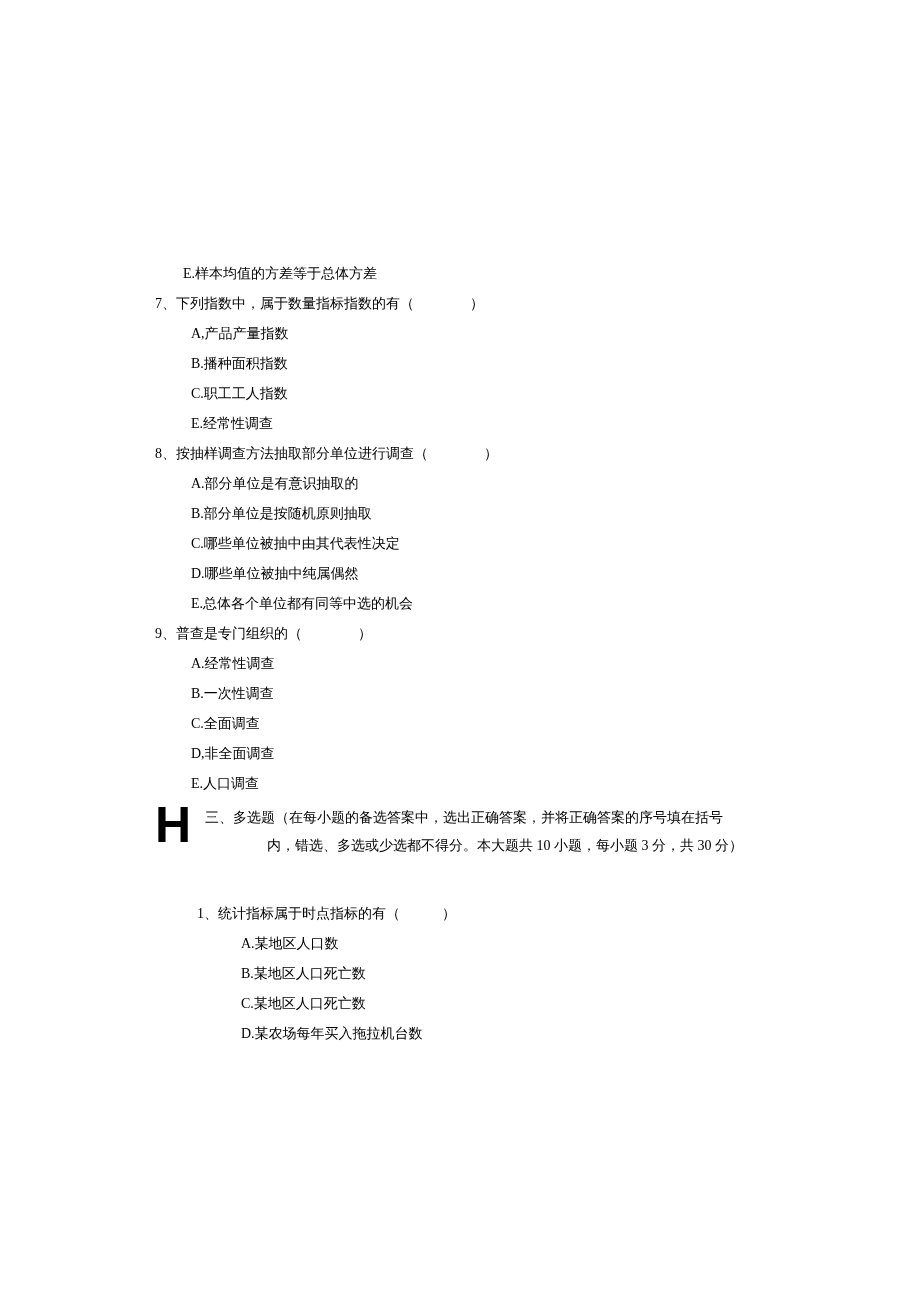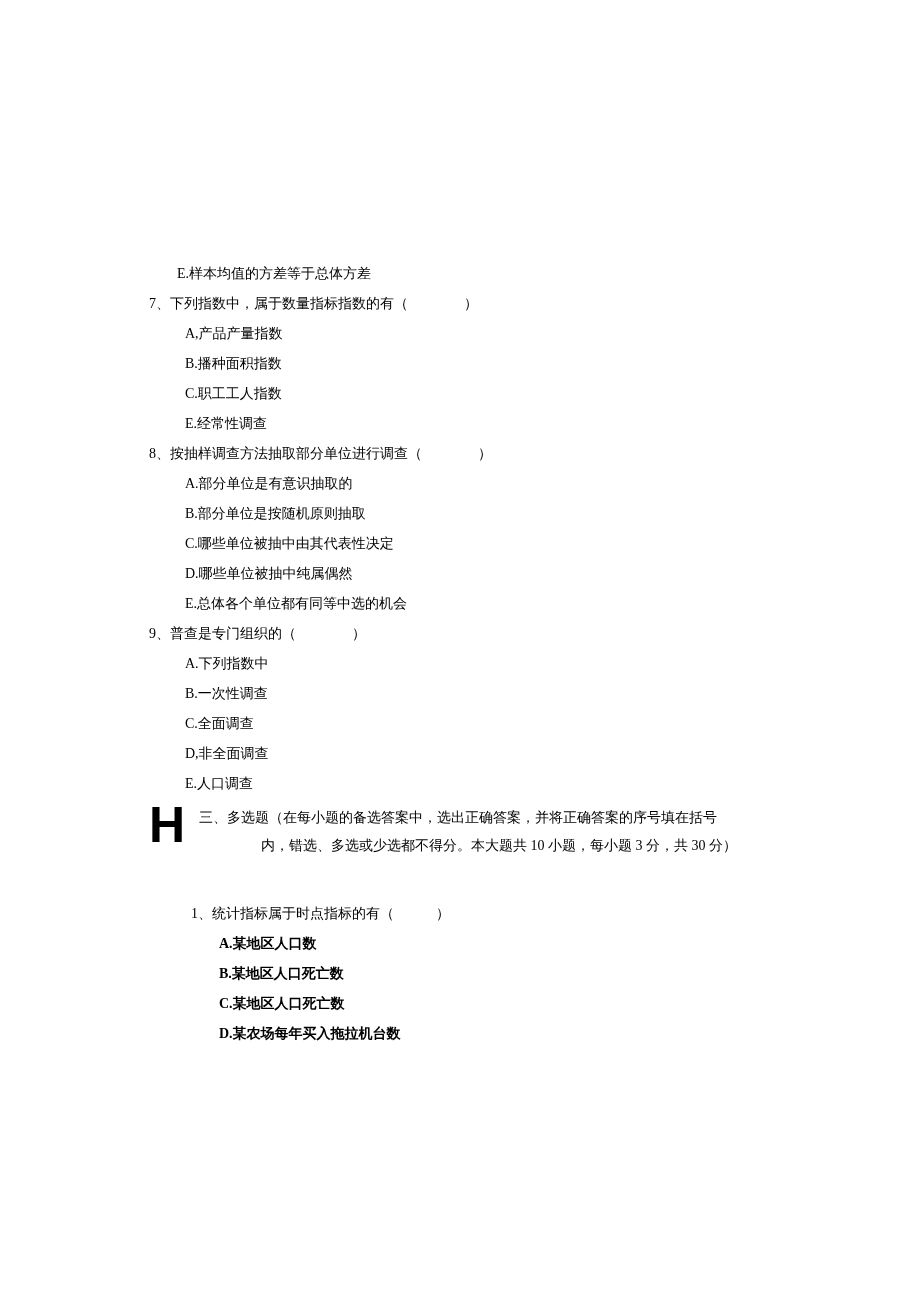--- a/index.html
+++ b/index.html
@@ -7,21 +7,21 @@
       width: 920px;
       height: 1301px;
       background: #ffffff;
       font-family: "SimSun", "宋体", serif;
       font-size: 14px;
       color: #000000;
       position: relative;
     }
     .content {
       position: absolute;
-      left: 149px;
+      left: 155px;
       top: 260px;
       width: 615px;
       line-height: 2;
     }
     .option-orphan {
       margin-left: 28px;
       margin-bottom: 2px;
     }
     .question-stem {
       margin-bottom: 2px;
@@ -53,23 +53,22 @@
       line-height: 2;
     }
     .sub-block {
       margin-left: 42px;
       margin-top: 40px;
     }
     .sub-stem {
       margin-bottom: 2px;
     }
     .sub-option {
-      margin-left: 28px;
+      margin-left: 44px;
       margin-bottom: 2px;
-      font-weight: bold;
     }
   </style>
 </head>
 <body>
 
 <div class="content">
 
   <div class="option-orphan">E.样本均值的方差等于总体方差</div>
 
   <div class="question-stem">7、下列指数中，属于数量指标指数的有（　　　　）</div>
@@ -79,21 +78,21 @@
   <div class="option">E.经常性调查</div>
 
   <div class="question-stem">8、按抽样调查方法抽取部分单位进行调查（　　　　）</div>
   <div class="option">A.部分单位是有意识抽取的</div>
   <div class="option">B.部分单位是按随机原则抽取</div>
   <div class="option">C.哪些单位被抽中由其代表性决定</div>
   <div class="option">D.哪些单位被抽中纯属偶然</div>
   <div class="option">E.总体各个单位都有同等中选的机会</div>
 
   <div class="question-stem">9、普查是专门组织的（　　　　）</div>
-  <div class="option">A.下列指数中</div>
+  <div class="option">A.经常性调查</div>
   <div class="option">B.一次性调查</div>
   <div class="option">C.全面调查</div>
   <div class="option">D,非全面调查</div>
   <div class="option">E.人口调查</div>
 
   <div class="section-block">
     <div class="h-symbol">H</div>
     <div class="section-text">三、多选题（在每小题的备选答案中，选出正确答案，并将正确答案的序号填在括号</div>
     <div class="section-text-line2">内，错选、多选或少选都不得分。本大题共 10 小题，每小题 3 分，共 30 分）</div>
   </div>

